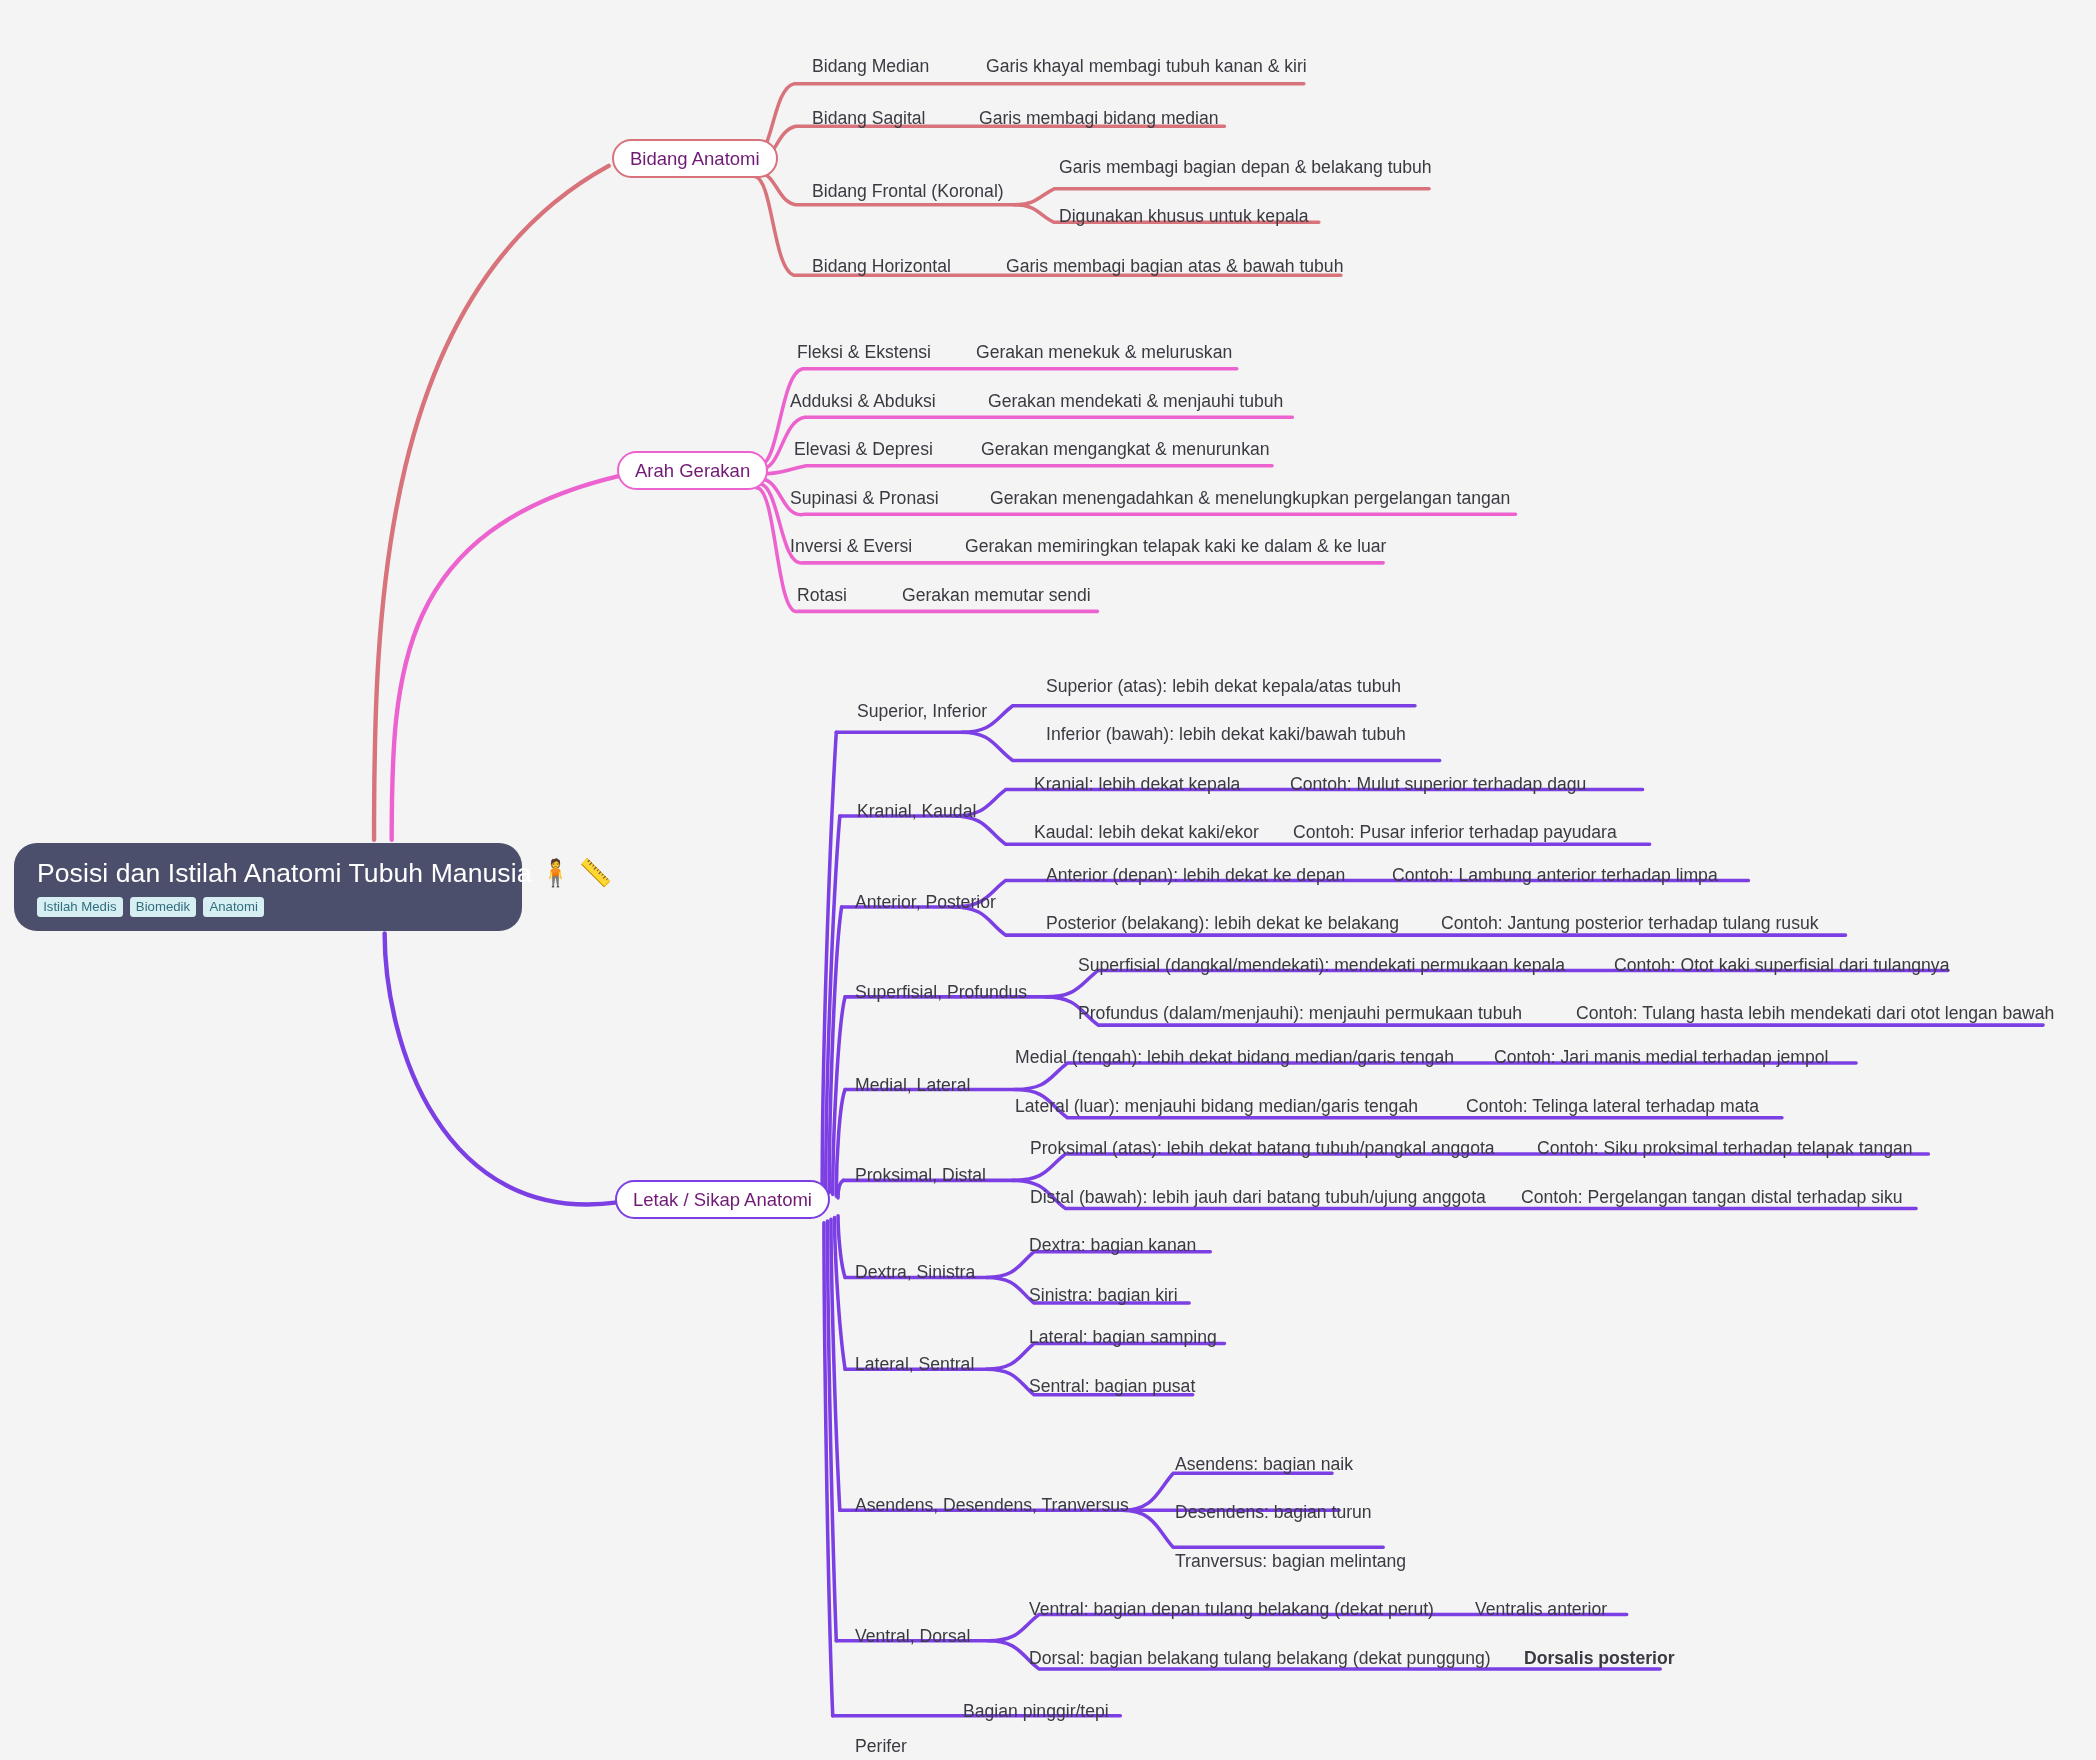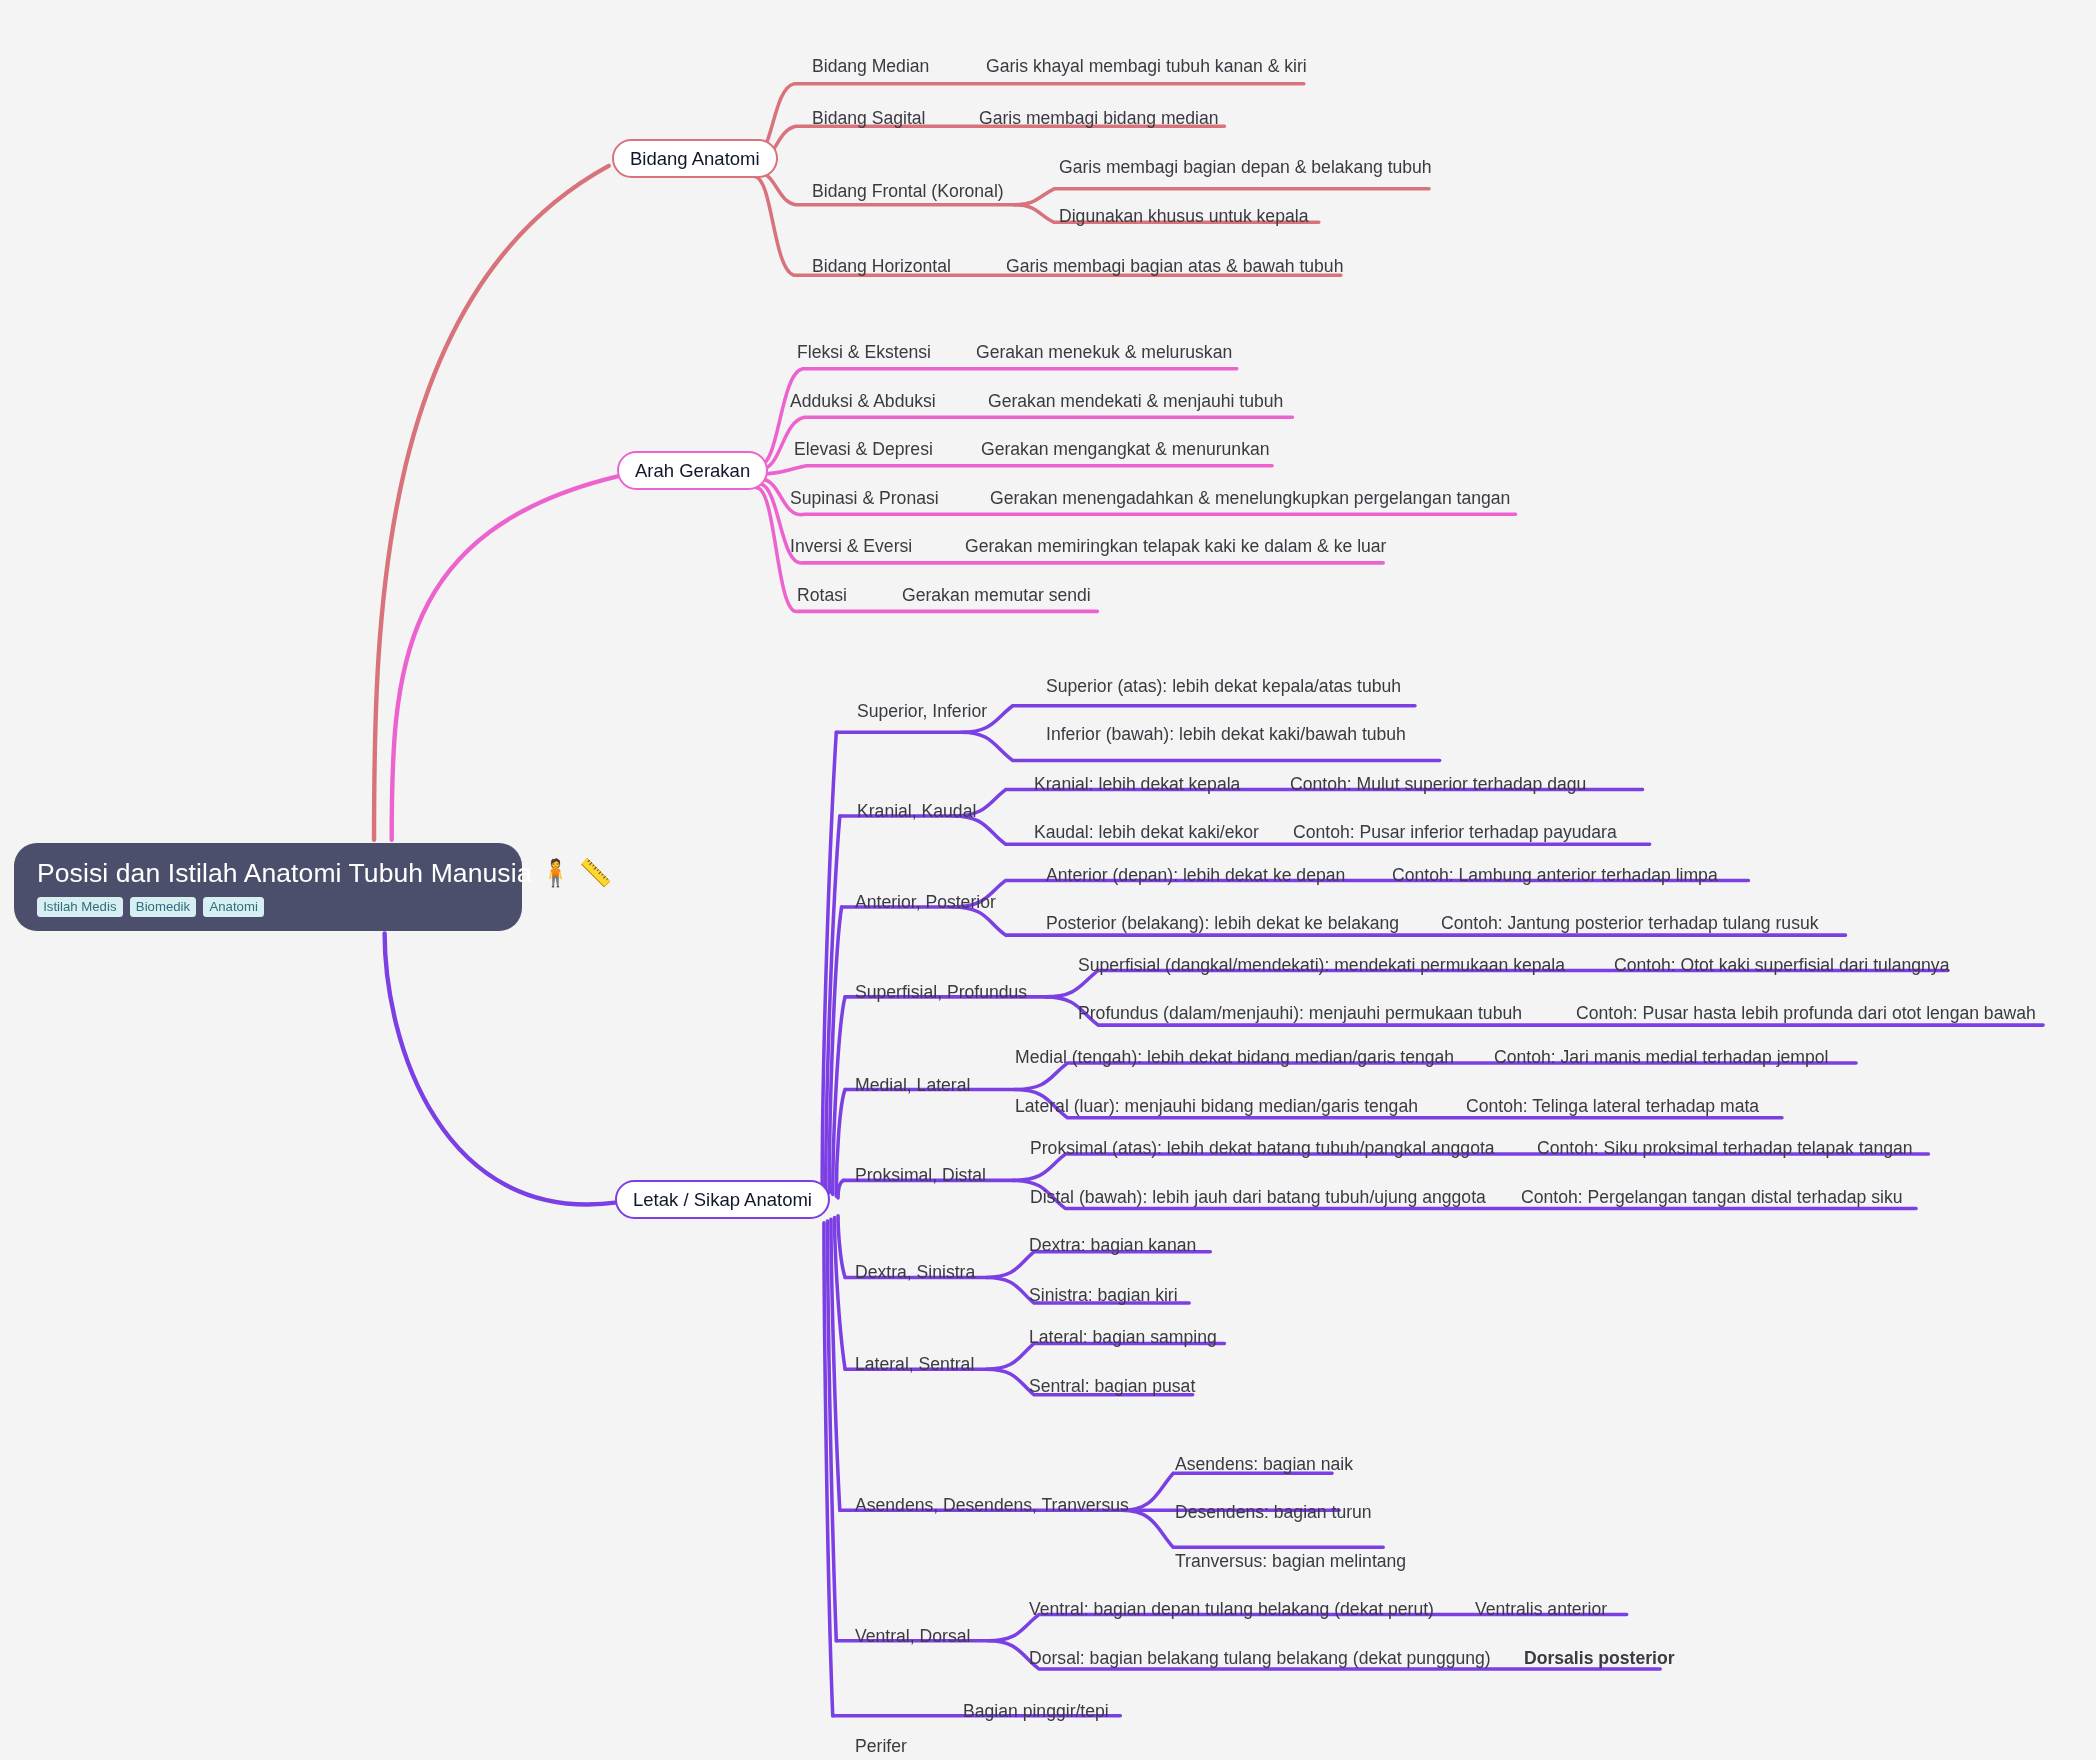--- a/index.html
+++ b/index.html
@@ -30,21 +30,21 @@
     padding:1.8px 6.2px 2.6px 6.2px;border-radius:3.5px;white-space:nowrap;line-height:1.2;
   }
 
   
   .pill{
     position:absolute;
     background:#ffffff;
     border:2.6px solid #999;
     border-radius:19.4px;
     padding:7px 16px;
-    font-size:18.5px;color:#0f172a;
+    font-size:18.5px;color:#701a75;
     white-space:nowrap;
     box-sizing:border-box;
     line-height:1.15;
   }
   .pill.c-red{border-color:#d8737b;}
   .pill.c-pink{border-color:#ec63cf;}
   .pill.c-purple{border-color:#7b3fe4;}
 
   
   .lbl{
@@ -224,21 +224,21 @@
   <div class="lbl l2" style="left:855px;top:892px;">Anterior, Posterior</div>
   <div class="lbl l3" style="left:1046px;top:865px;">Anterior (depan): lebih dekat ke depan</div>
   <div class="lbl l3" style="left:1392px;top:865px;">Contoh: Lambung anterior terhadap limpa</div>
   <div class="lbl l3" style="left:1046px;top:913px;">Posterior (belakang): lebih dekat ke belakang</div>
   <div class="lbl l3" style="left:1441px;top:913px;">Contoh: Jantung posterior terhadap tulang rusuk</div>
 
   <div class="lbl l2" style="left:855px;top:982px;">Superfisial, Profundus</div>
   <div class="lbl l3" style="left:1078px;top:955px;">Superfisial (dangkal/mendekati): mendekati permukaan kepala</div>
   <div class="lbl l3" style="left:1614px;top:955px;">Contoh: Otot kaki superfisial dari tulangnya</div>
   <div class="lbl l3" style="left:1078px;top:1003px;">Profundus (dalam/menjauhi): menjauhi permukaan tubuh</div>
-  <div class="lbl l3" style="left:1576px;top:1003px;">Contoh: Pusar hasta lebih profunda dari otot lengan bawah</div>
+  <div class="lbl l3" style="left:1576px;top:1003px;">Contoh: Tulang hasta lebih mendekati dari otot lengan bawah</div>
 
   <div class="lbl l2" style="left:855px;top:1075px;">Medial, Lateral</div>
   <div class="lbl l3" style="left:1015px;top:1047px;">Medial (tengah): lebih dekat bidang median/garis tengah</div>
   <div class="lbl l3" style="left:1494px;top:1047px;">Contoh: Jari manis medial terhadap jempol</div>
   <div class="lbl l3" style="left:1015px;top:1096px;">Lateral (luar): menjauhi bidang median/garis tengah</div>
   <div class="lbl l3" style="left:1466px;top:1096px;">Contoh: Telinga lateral terhadap mata</div>
 
   <div class="lbl l2" style="left:855px;top:1165px;">Proksimal, Distal</div>
   <div class="lbl l3" style="left:1030px;top:1138px;">Proksimal (atas): lebih dekat batang tubuh/pangkal anggota</div>
   <div class="lbl l3" style="left:1537px;top:1138px;">Contoh: Siku proksimal terhadap telapak tangan</div>

